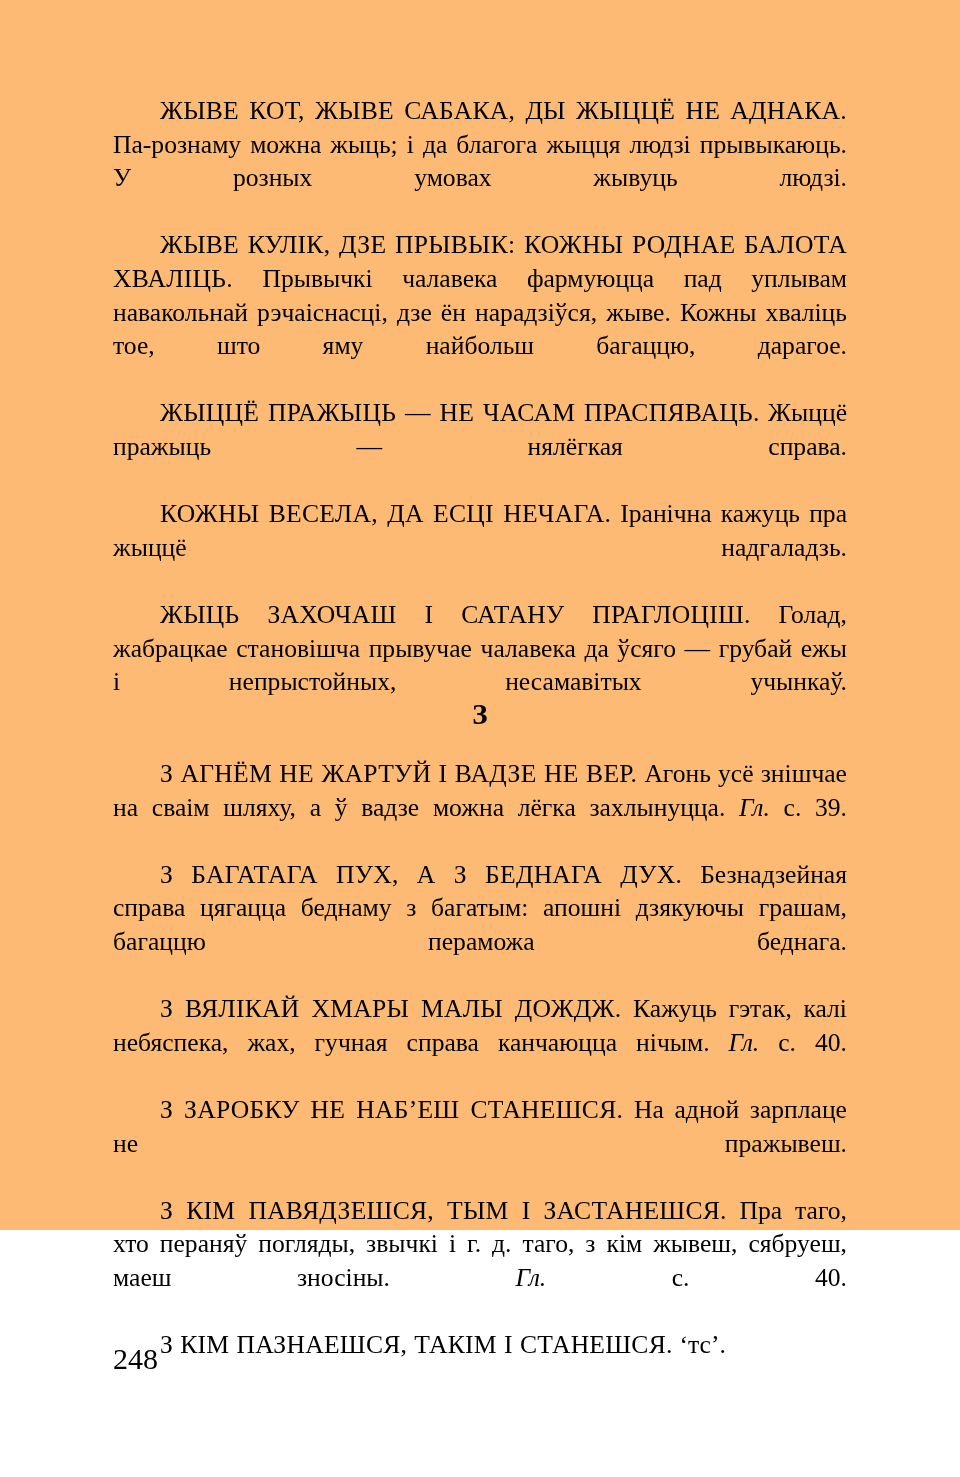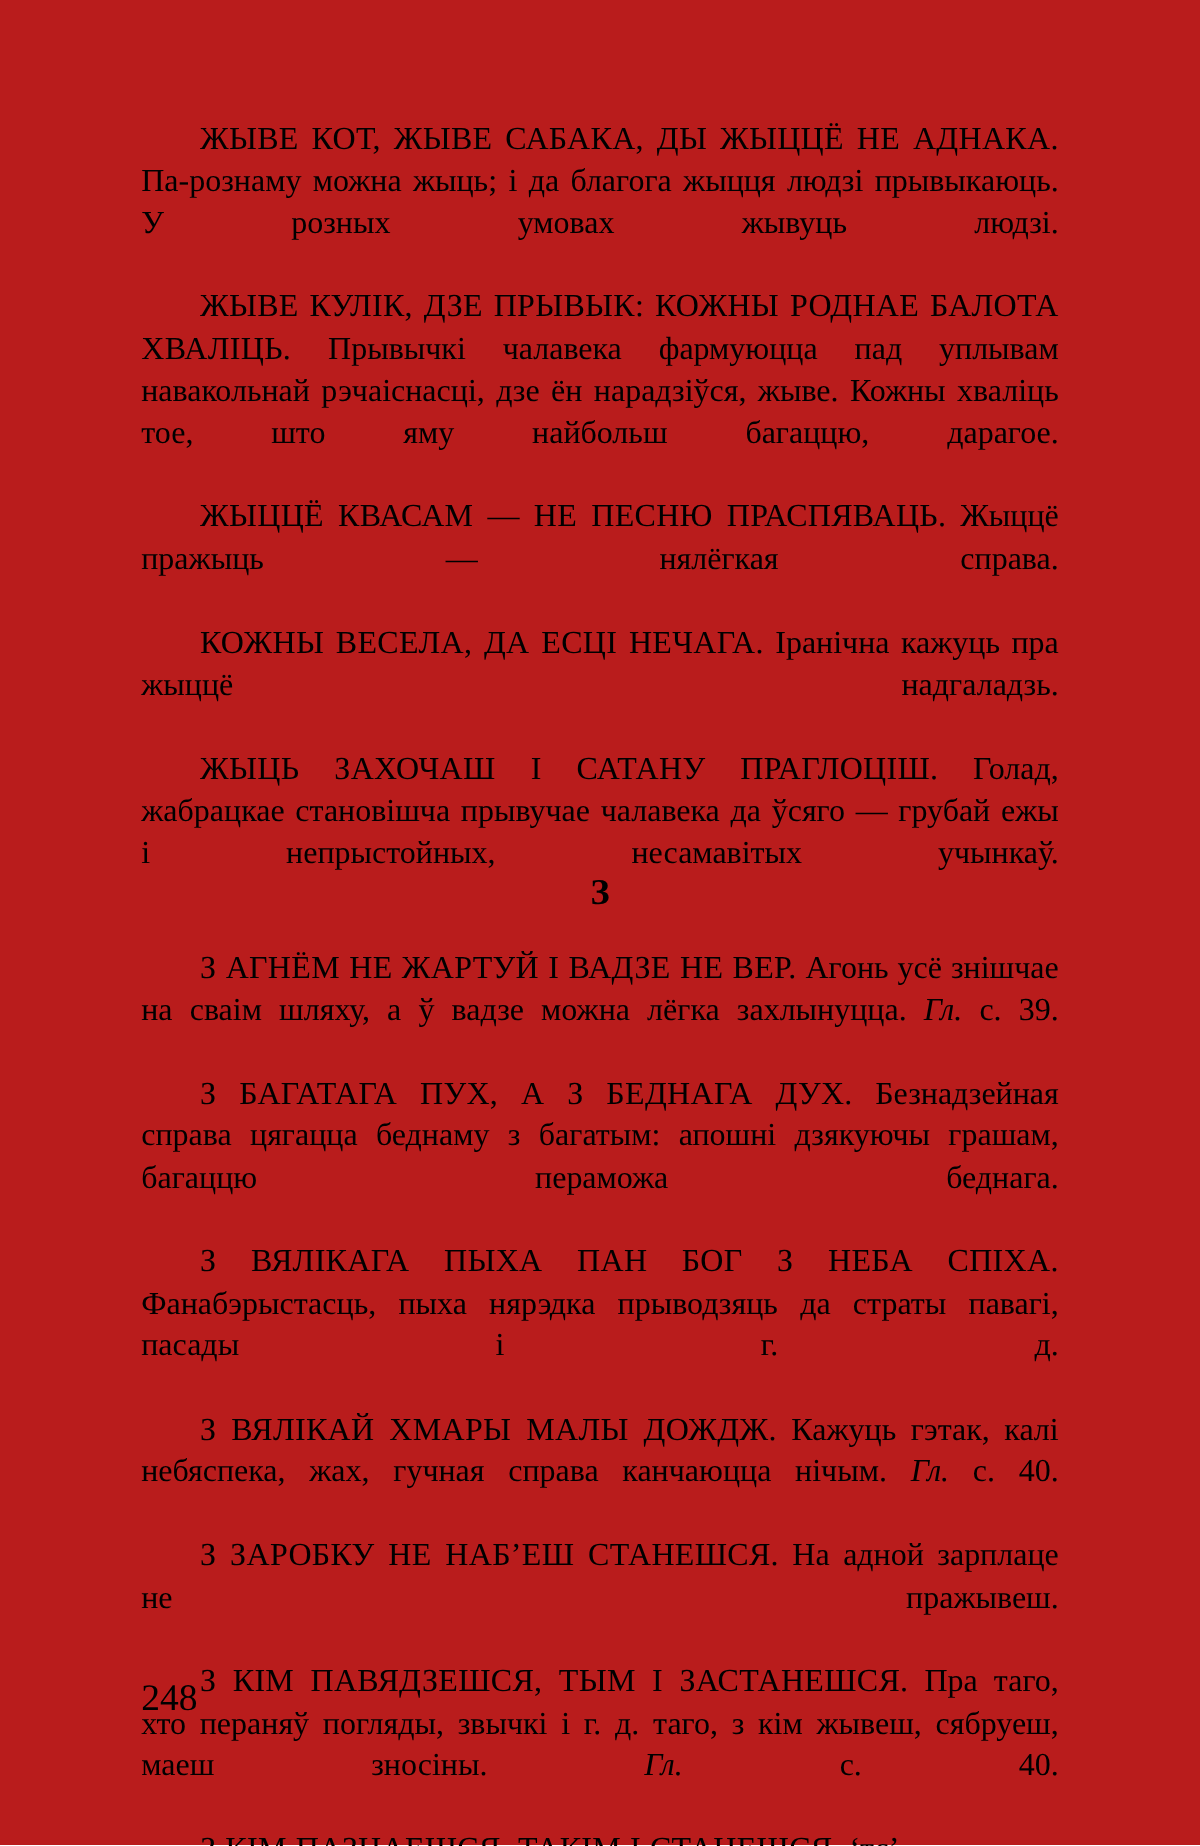--- a/index.html
+++ b/index.html
@@ -13,22 +13,22 @@
     position: relative;
     font-family: "Liberation Serif", "DejaVu Serif", serif;
     color: #000000;
     overflow: hidden;
   }
 
   .page {
     position: absolute;
     left: 0; top: 0;
     width: 960px;
-    height: 1476px;
-    background: #b91c1c;
+    height: 1230px;
+    background: #fdba74;
   }
 
   .entry {
     margin: 0;
     padding: 0;
     font-size: 25.6px;
     line-height: 33.6px;
     text-align: justify;
     text-indent: 47px;
     text-justify: inter-word;
@@ -85,21 +85,21 @@
     <p class="entry">
       <span class="hw">ЖЫВЕ КОТ, ЖЫВЕ САБАКА, ДЫ ЖЫЦЦЁ НЕ АДНАКА.</span><span> Па-рознаму можна жыць; і да благога жыцця людзі прывыкаюць. У розных умовах жывуць людзі.</span>
     </p>
 
     <p class="entry">
       <span class="hw">ЖЫВЕ КУЛІК, ДЗЕ ПРЫВЫК: КОЖНЫ РОДНАЕ БАЛОТА ХВАЛІЦЬ.</span><span> Прывычкі чалавека фармуюцца пад уплывам навакольнай рэчаіснасці, дзе ён нарадзіўся, жыве. Кожны хваліць тое, што яму найбольш багаццю, дарагое.</span>
     </p>
 
 
     <p class="entry">
-      <span class="hw">ЖЫЦЦЁ КВАСАМ — НЕ ПЕСНЮ ПРАСПЯВАЦЬ.</span><span> Жыццё пражыць — нялёгкая справа.</span>
+      <span class="hw">ЖЫЦЦЁ ПРАЖЫЦЬ — НЕ ЧАСАМ ПРАСПЯВАЦЬ.</span><span> Жыццё пражыць — нялёгкая справа.</span>
     </p>
 
     <p class="entry">
       <span class="hw">КОЖНЫ ВЕСЕЛА, ДА ЕСЦІ НЕЧАГА.</span><span> Іранічна кажуць пра жыццё надгаладзь.</span>
     </p>
 
     <p class="entry">
       <span class="hw">ЖЫЦЬ ЗАХОЧАШ І САТАНУ ПРАГЛОЦІШ.</span><span> Голад, жабрацкае становішча прывучае чалавека да ўсяго — грубай ежы і непрыстойных, несамавітых учынкаў.</span>
     </p>
 
@@ -110,23 +110,20 @@
   <div class="group-b">
 
     <p class="entry">
       <span class="hw">З АГНЁМ НЕ ЖАРТУЙ І ВАДЗЕ НЕ ВЕР.</span><span> Агонь усё знішчае на сваім шляху, а ў вадзе можна лёгка захлынуцца. </span><span class="it">Гл.</span><span> с. 39.</span>
     </p>
 
     <p class="entry">
       <span class="hw">З БАГАТАГА ПУХ, А З БЕДНАГА ДУХ.</span><span> Безнадзейная справа цягацца беднаму з багатым: апошні дзякуючы грашам, багаццю пераможа беднага.</span>
     </p>
 
-    <p class="entry">
-      <span class="hw">З ВЯЛІКАГА ПЫХА ПАН БОГ З НЕБА СПІХА.</span><span> Фанабэрыстасць, пыха нярэдка прыводзяць да страты павагі, пасады і г. д.</span>
-    </p>
 
     <p class="entry">
       <span class="hw">З ВЯЛІКАЙ ХМАРЫ МАЛЫ ДОЖДЖ.</span><span> Кажуць гэтак, калі небяспека, жах, гучная справа канчаюцца нічым. </span><span class="it">Гл.</span><span> с. 40.</span>
     </p>
 
     <p class="entry">
       <span class="hw">З ЗАРОБКУ НЕ НАБ’ЕШ СТАНЕШСЯ.</span><span> На адной зарплаце не пражывеш.</span>
     </p>
 
     <p class="entry">

